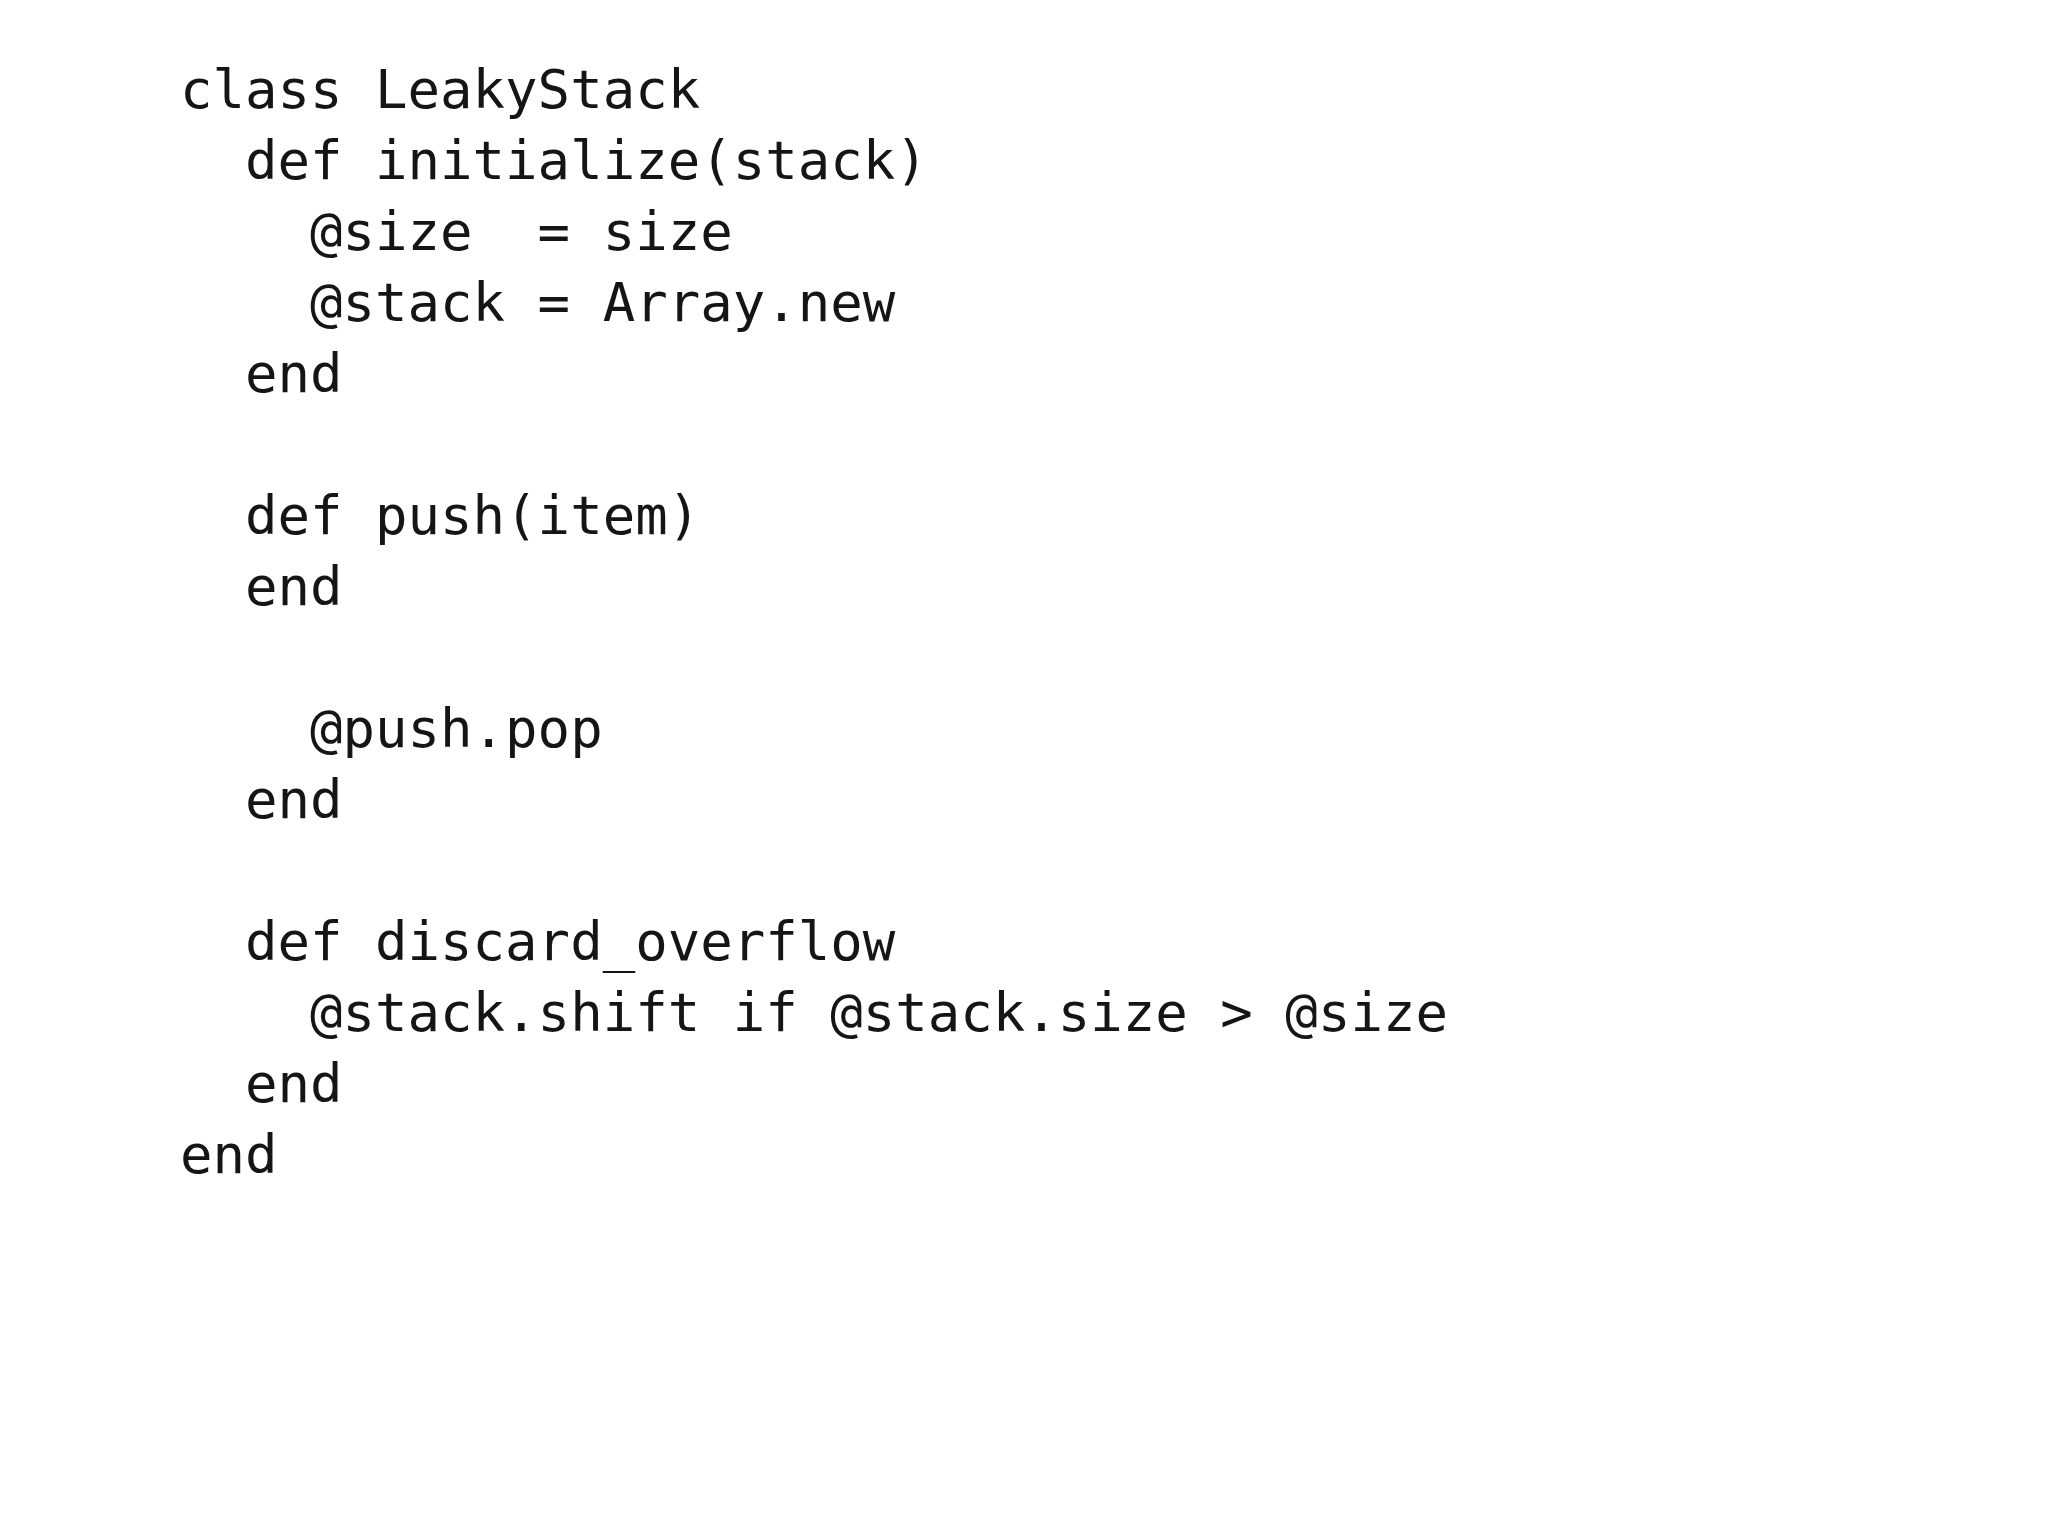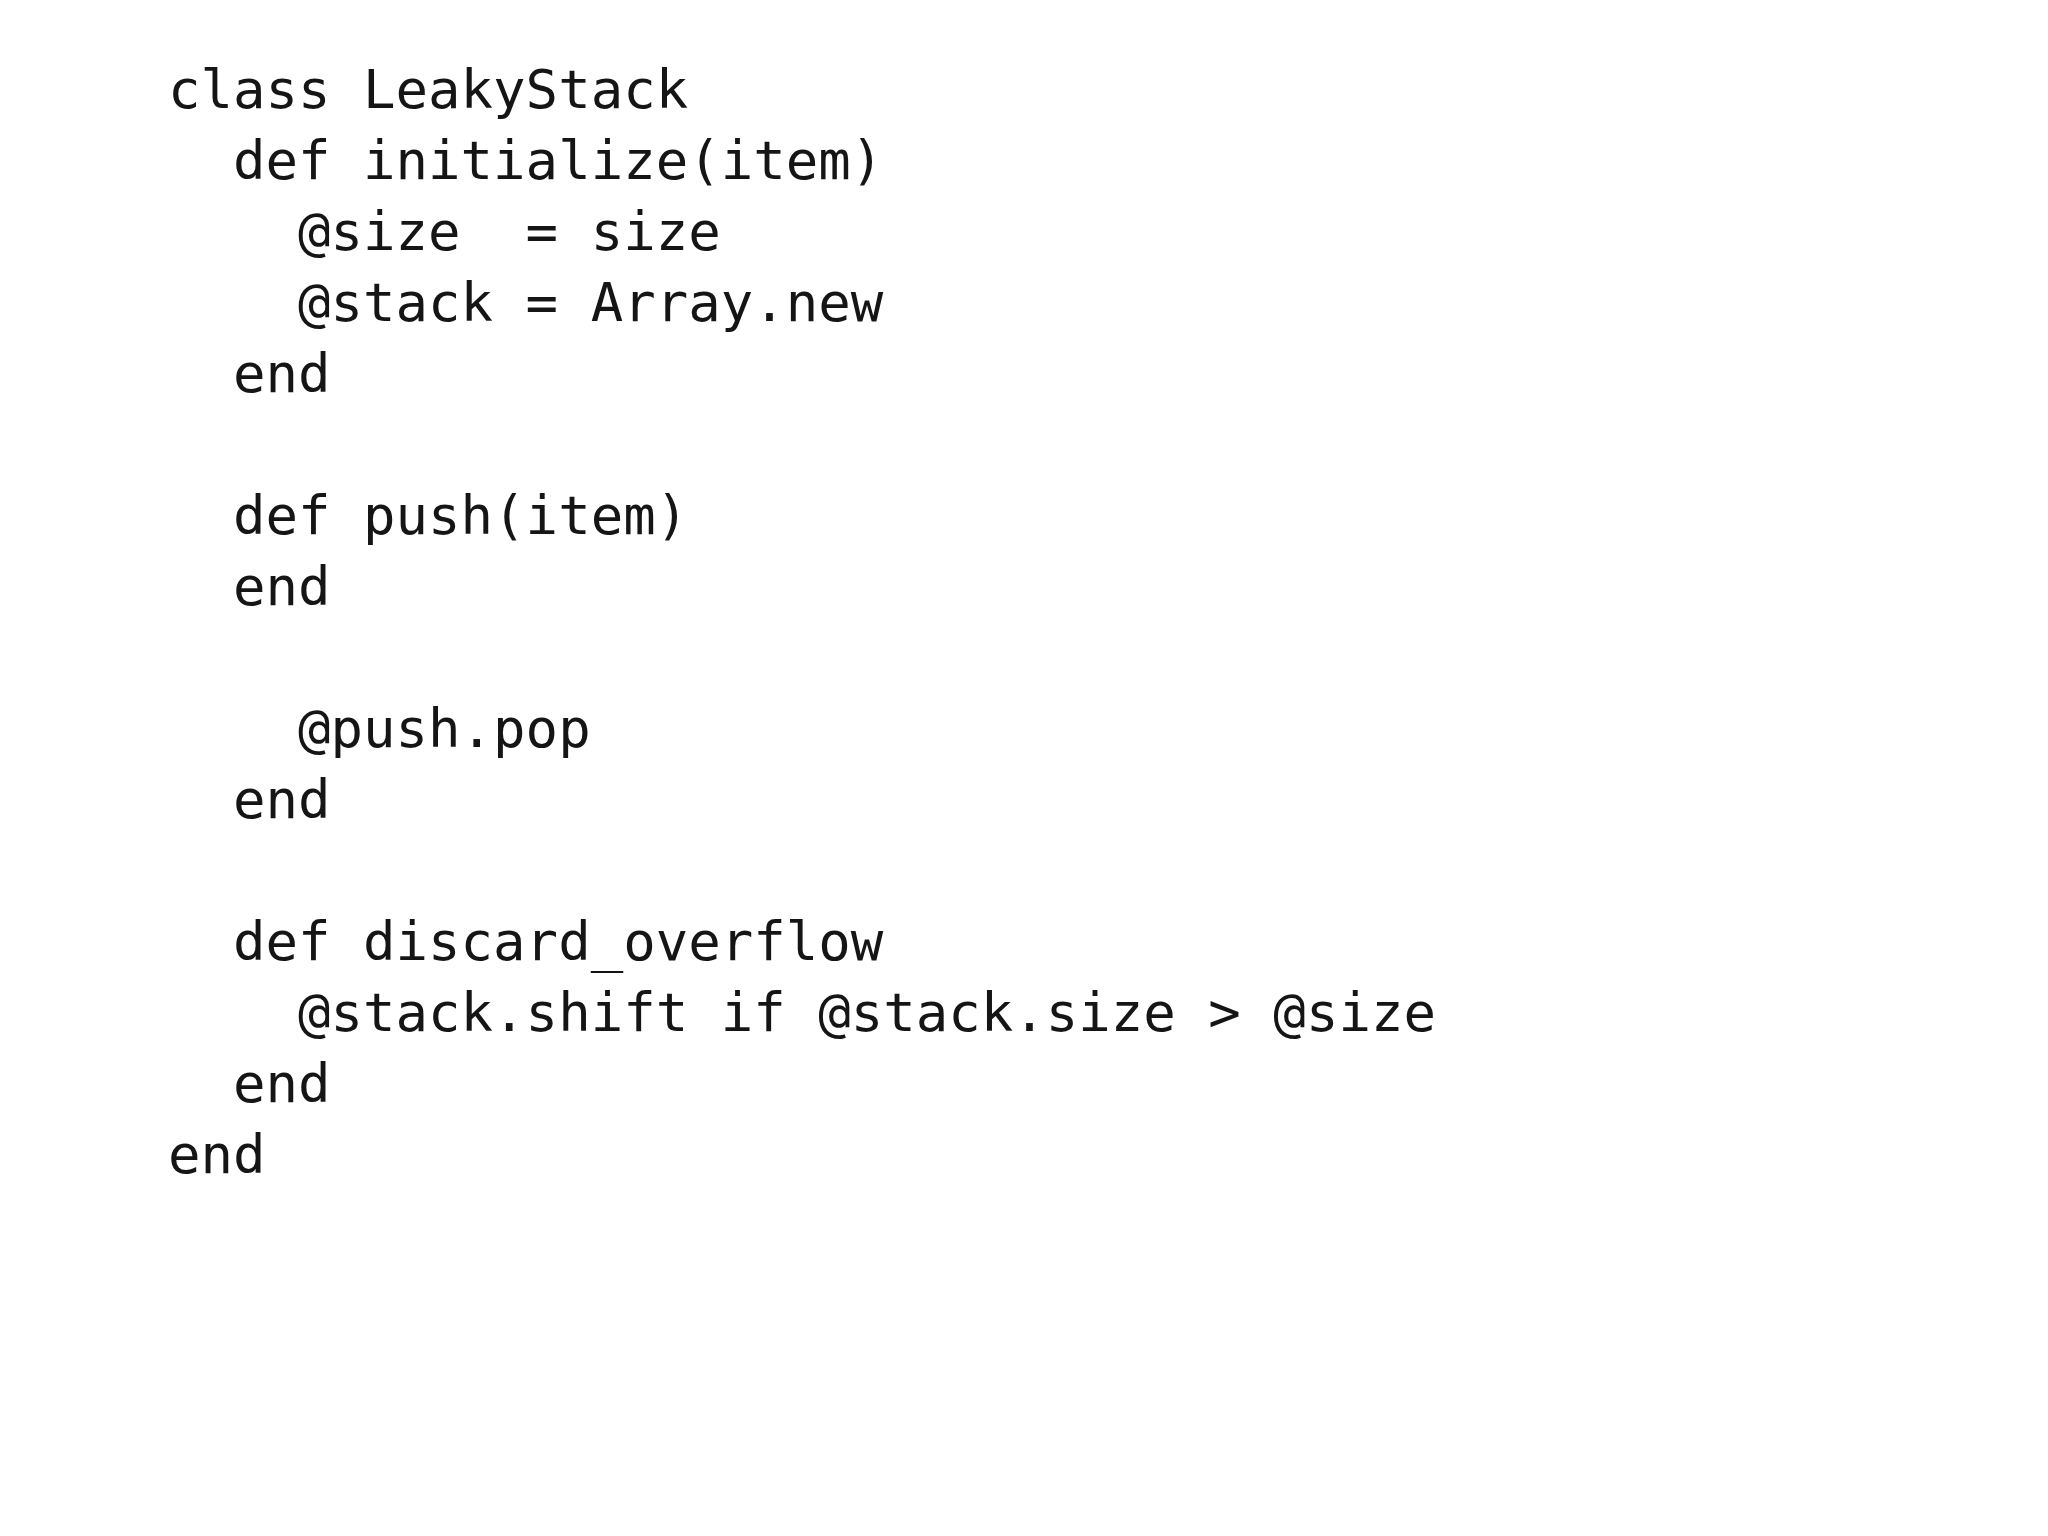--- a/index.html
+++ b/index.html
@@ -14,40 +14,40 @@
     position: relative;
     font-family: "DejaVu Sans Mono", monospace;
   }
   .slide {
     position: absolute;
     inset: 0;
     background: #ffffff;
   }
   .code-block {
     position: absolute;
-    left: 168px;
+    left: 180px;
     top: 54px;
     font-family: "DejaVu Sans Mono", monospace;
     font-size: 54px;
     line-height: 71px;
     color: #151515;
     font-weight: 400;
   }
   .code-line {
     white-space: pre;
     min-height: 71px;
   }
 </style>
 </head>
 <body>
 
 <div class="slide">
   <div class="code-block">
     <div class="code-line">class LeakyStack</div>
-    <div class="code-line">  def initialize(item)</div>
+    <div class="code-line">  def initialize(stack)</div>
     <div class="code-line">    @size  = size</div>
     <div class="code-line">    @stack = Array.new</div>
     <div class="code-line">  end</div>
     <div class="code-line"></div>
     <div class="code-line">  def push(item)</div>
     <div class="code-line">  end</div>
     <div class="code-line"></div>
     <div class="code-line">    @push.pop</div>
     <div class="code-line">  end</div>
     <div class="code-line"></div>

